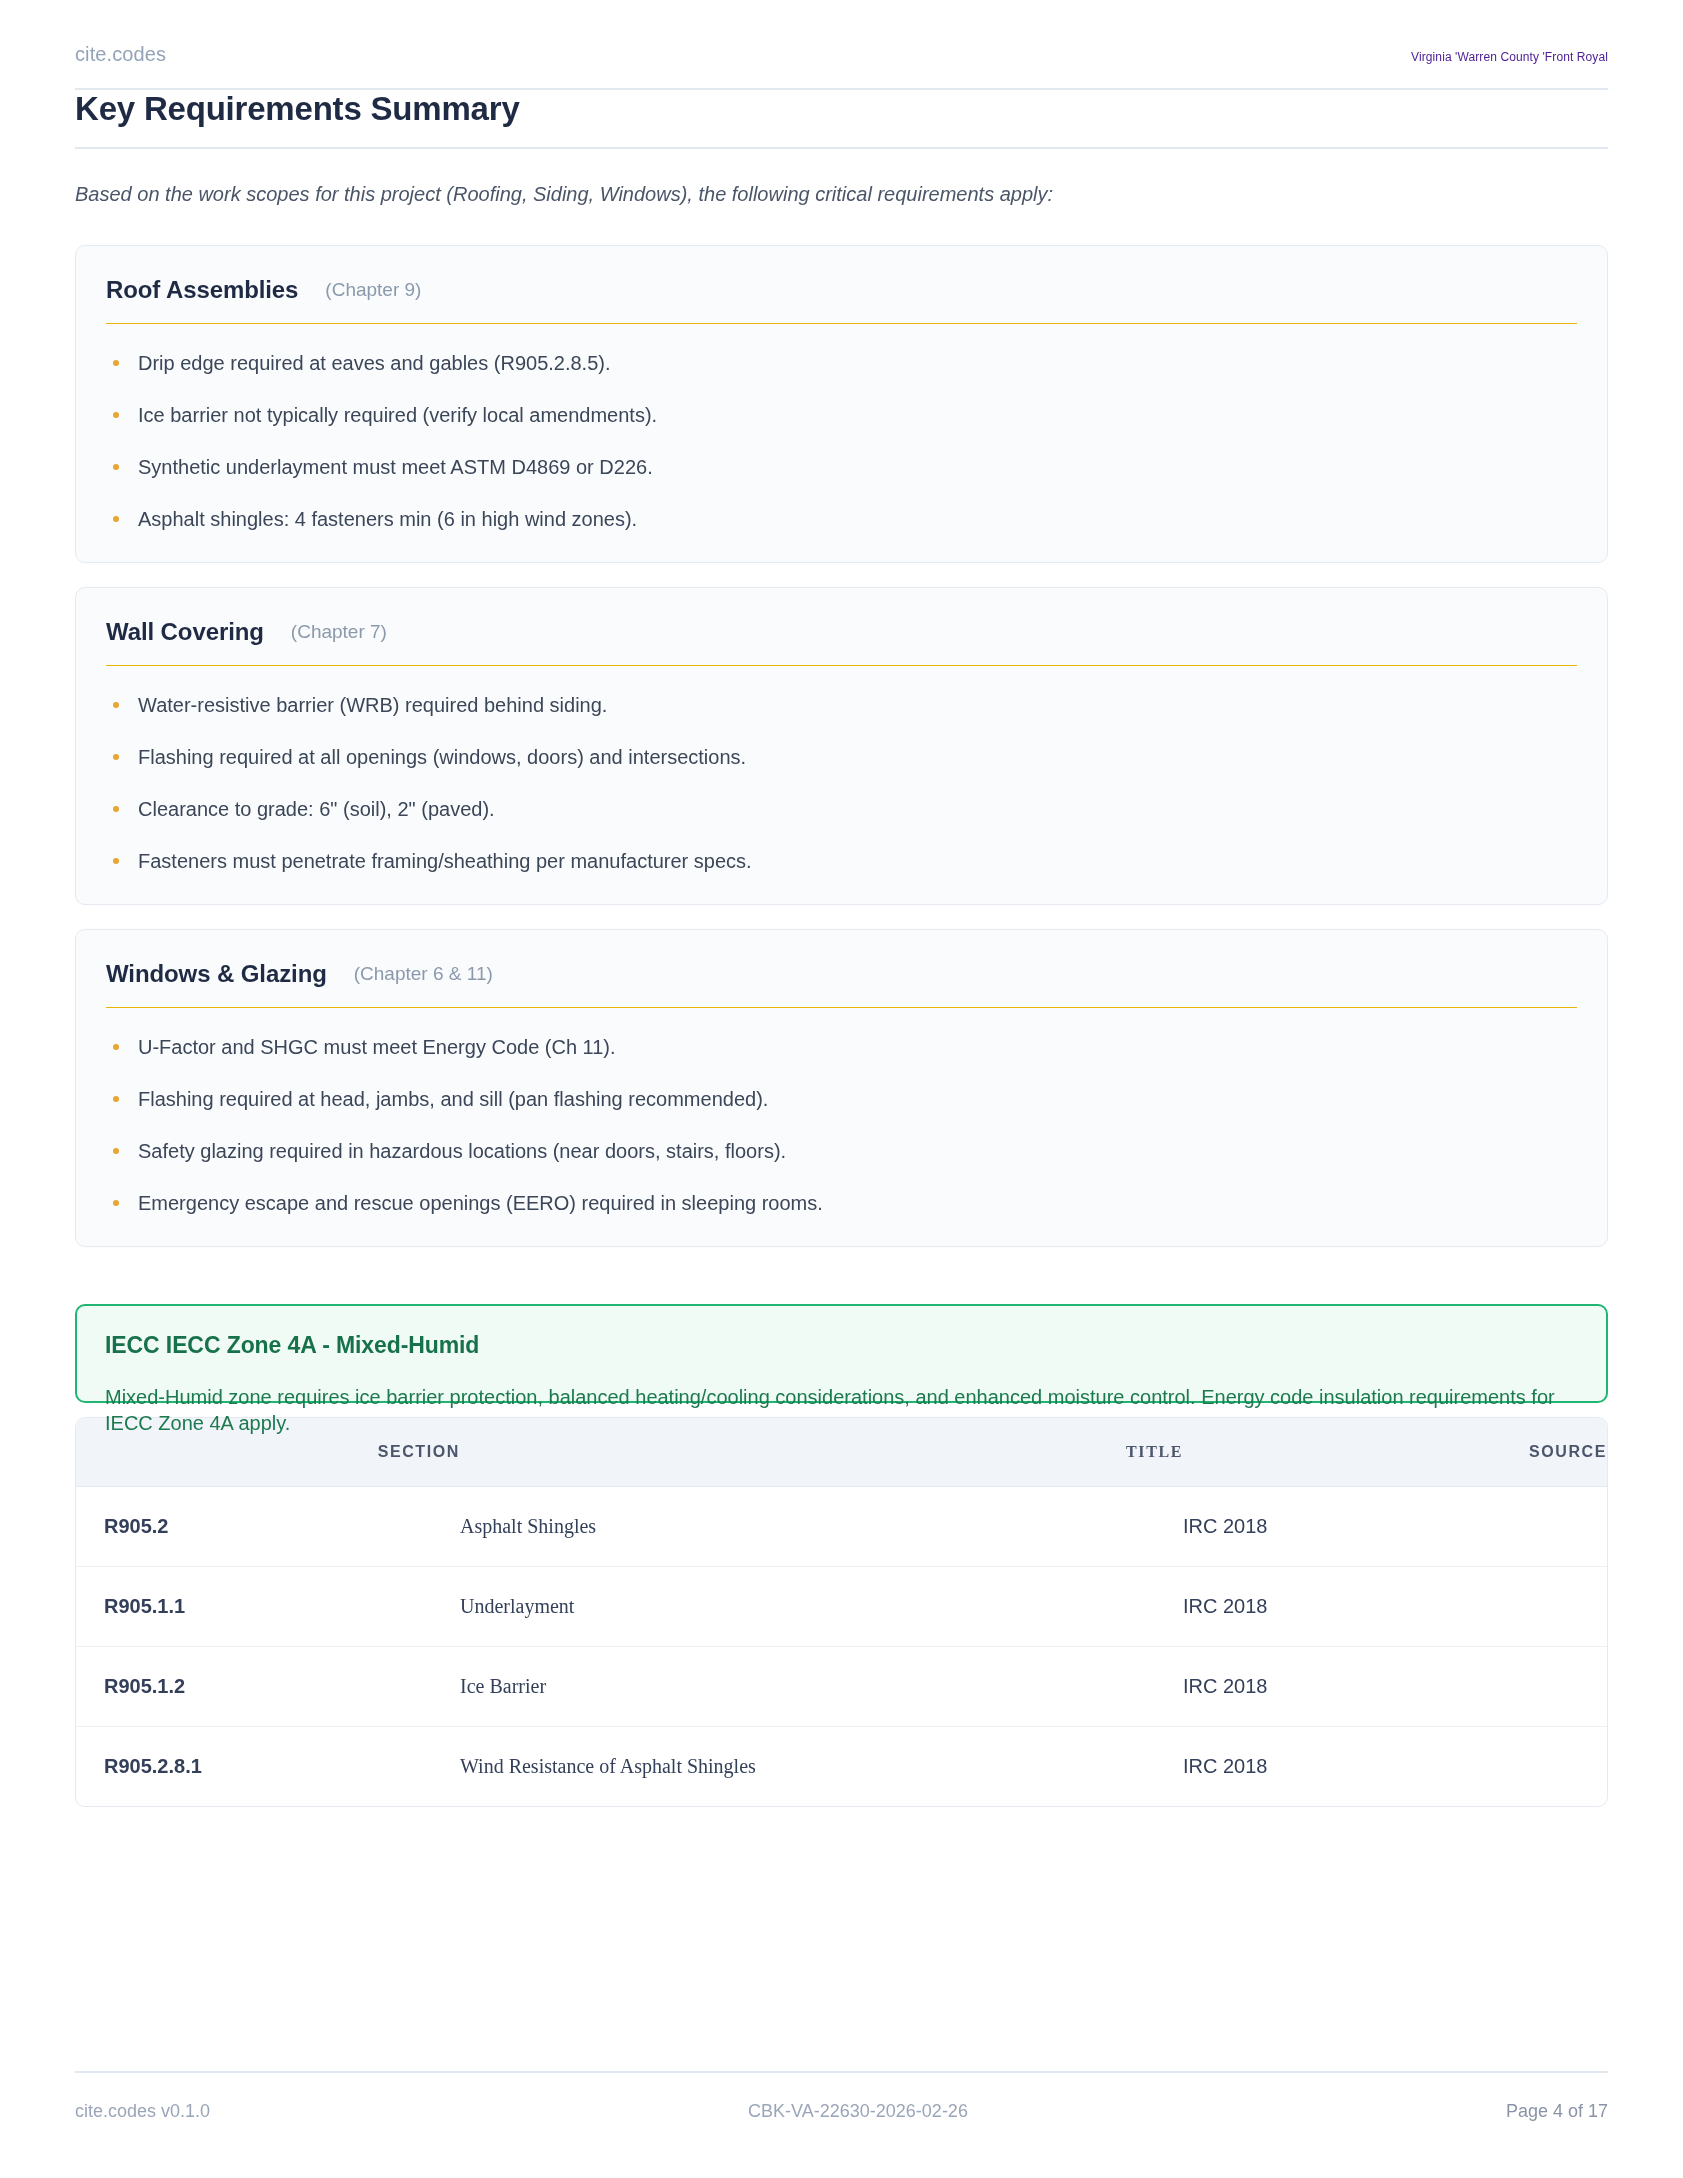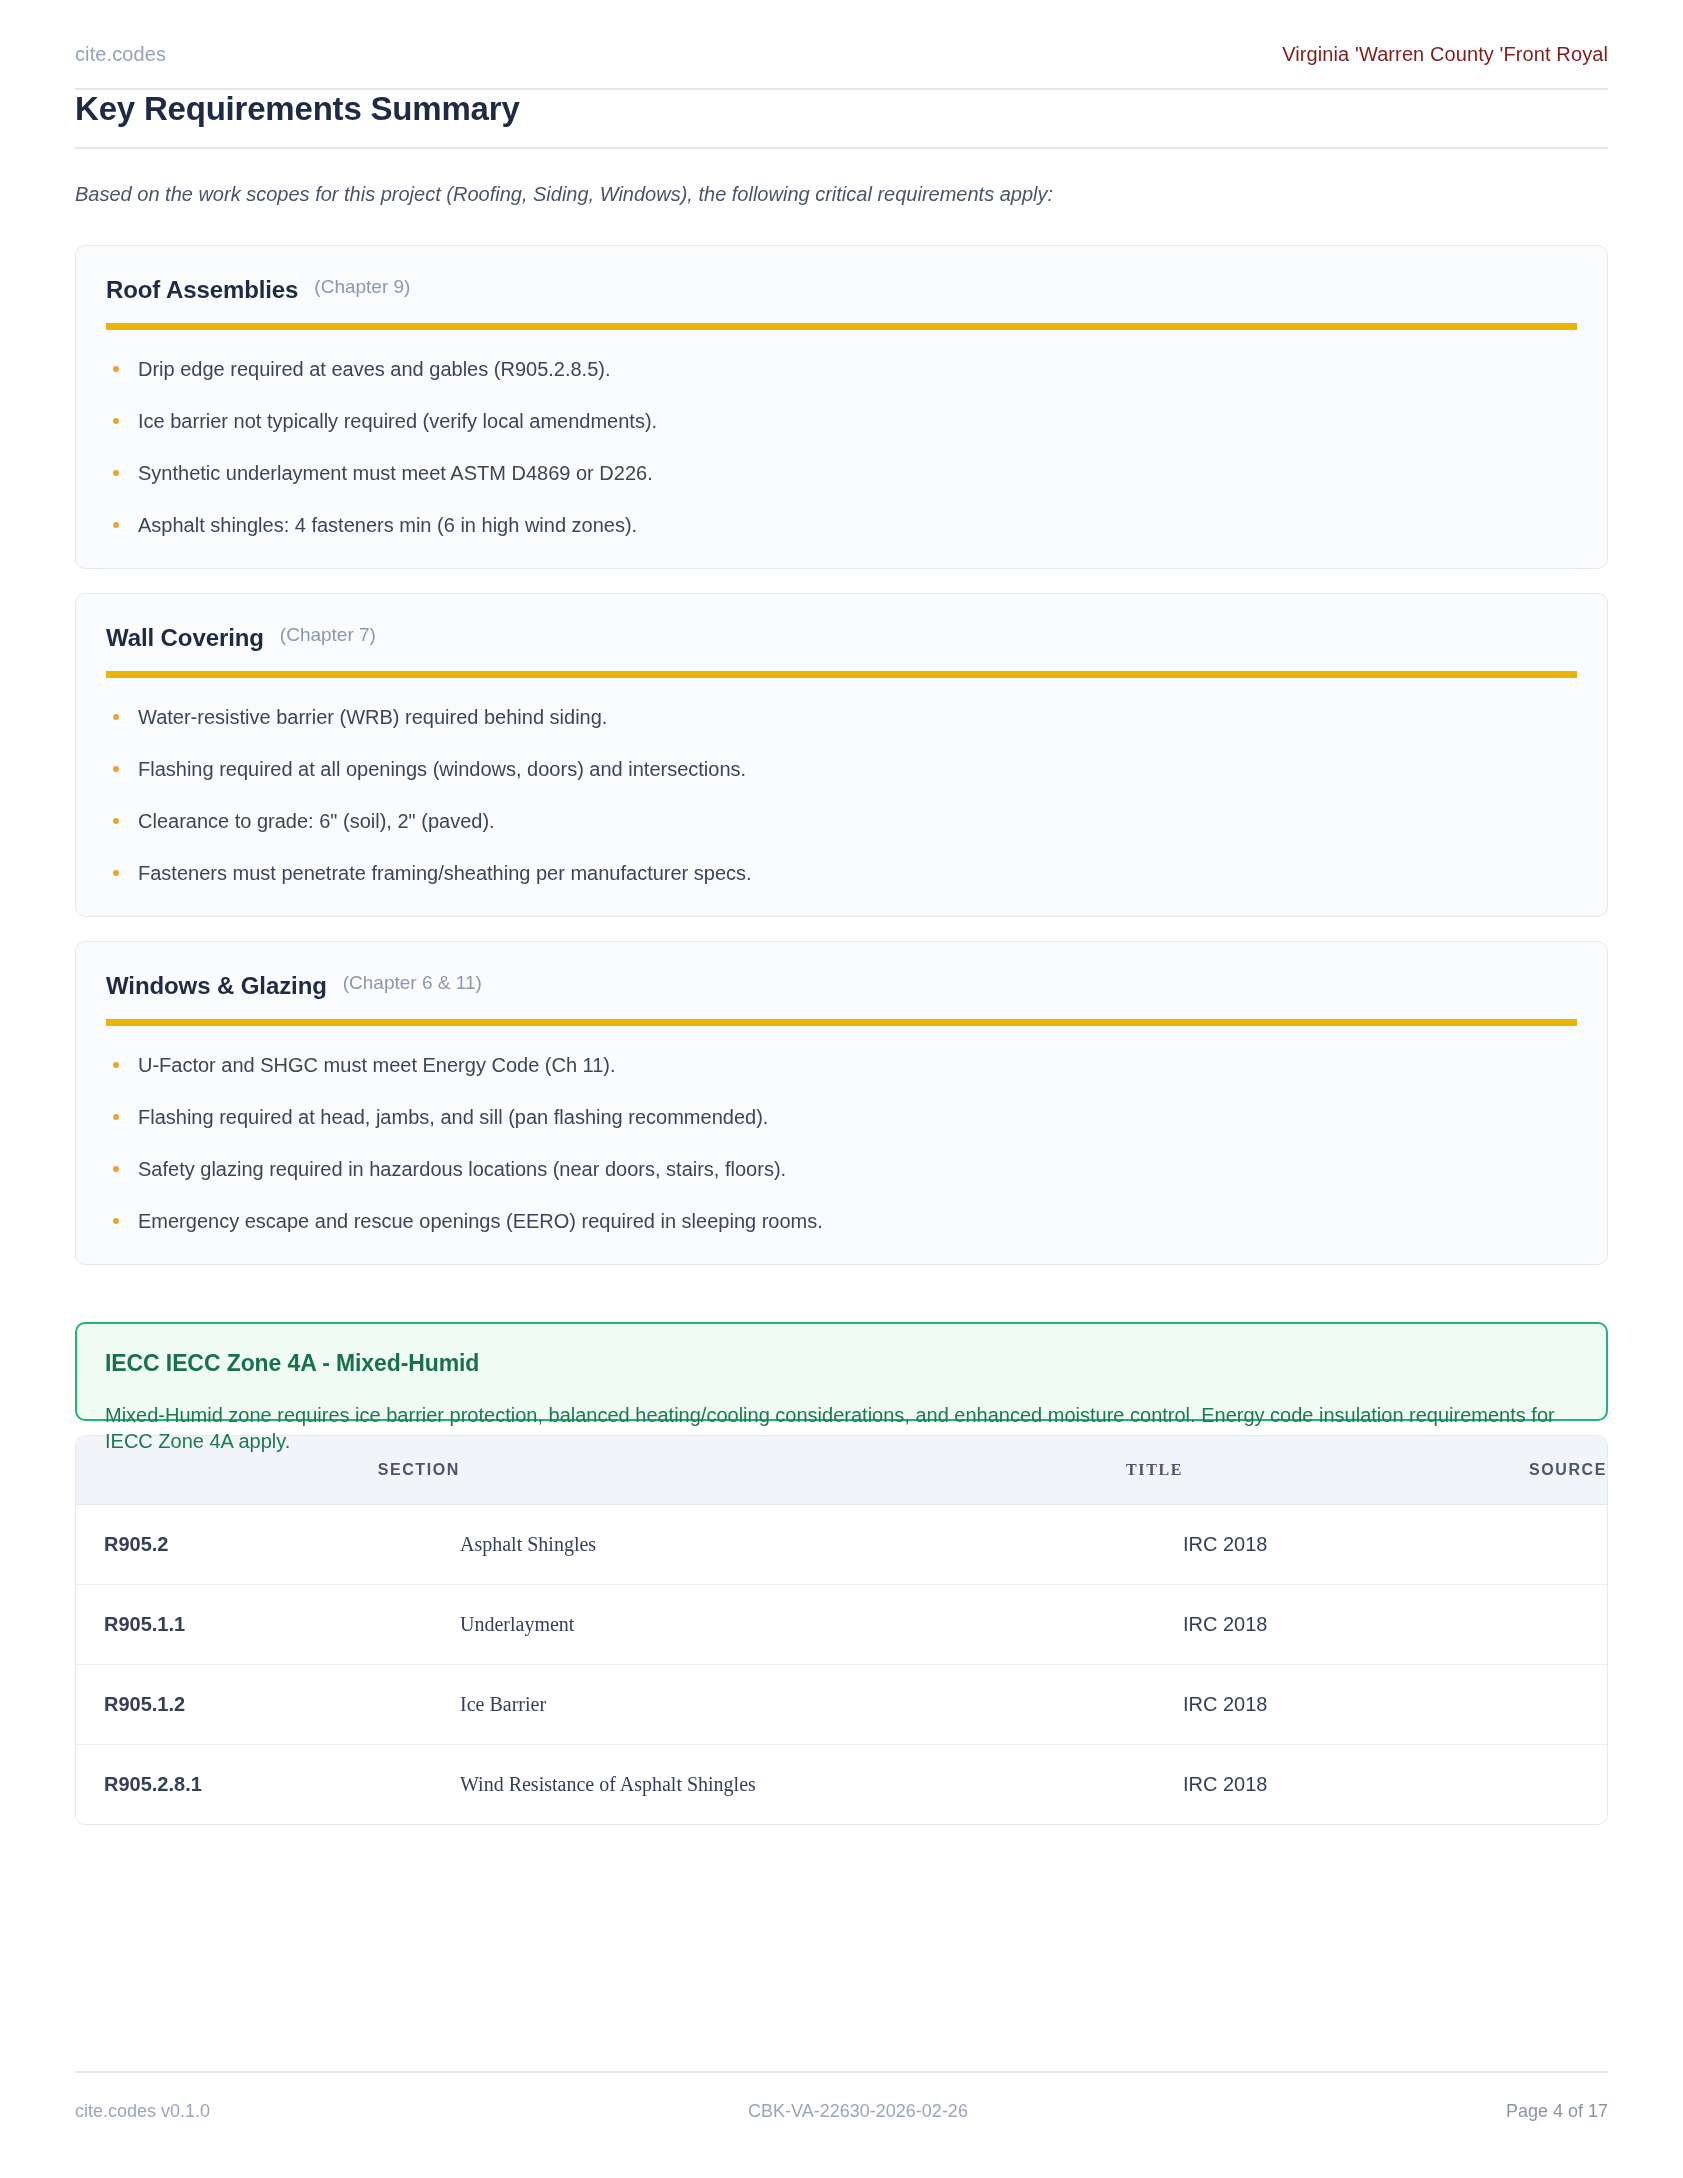--- a/index.html
+++ b/index.html
@@ -33,22 +33,22 @@
     padding-top: 43px;
     padding-bottom: 22px;
     border-bottom: 2px solid #e2e8f0;
   }
   .run-header-left {
     font-size: 20px;
     color: #94a3b8;
     letter-spacing: 0.1px;
   }
   .run-header-right {
-    font-size: 20px;
-    color: #7f1d1d;
+    font-size: 12px;
+    color: #4c1d95;
     letter-spacing: 0.1px;
   }
 
   
   .section-title {
     margin: 0;
     font-size: 33px;
     font-weight: bold;
     color: #1f2a44;
     letter-spacing: -0.2px;
@@ -74,24 +74,24 @@
   .card {
     border: 1px solid #e5e9f0;
     border-radius: 10px;
     background: #fafbfc;
     padding: 30px 30px 30px 30px;
     margin-bottom: 24px;
     box-sizing: border-box;
   }
   .card-head {
     display: flex;
-    align-items: flex-start;
-    gap: 16px;
+    align-items: center;
+    gap: 27px;
     padding-bottom: 19px;
-    border-bottom: 7px solid #eab308;
+    border-bottom: 1px solid #eab308;
   }
   .card-title {
     font-size: 24px;
     font-weight: bold;
     color: #1f2a44;
     letter-spacing: -0.1px;
   }
   .card-chapter {
     font-size: 19px;
     color: #8b99ad;

